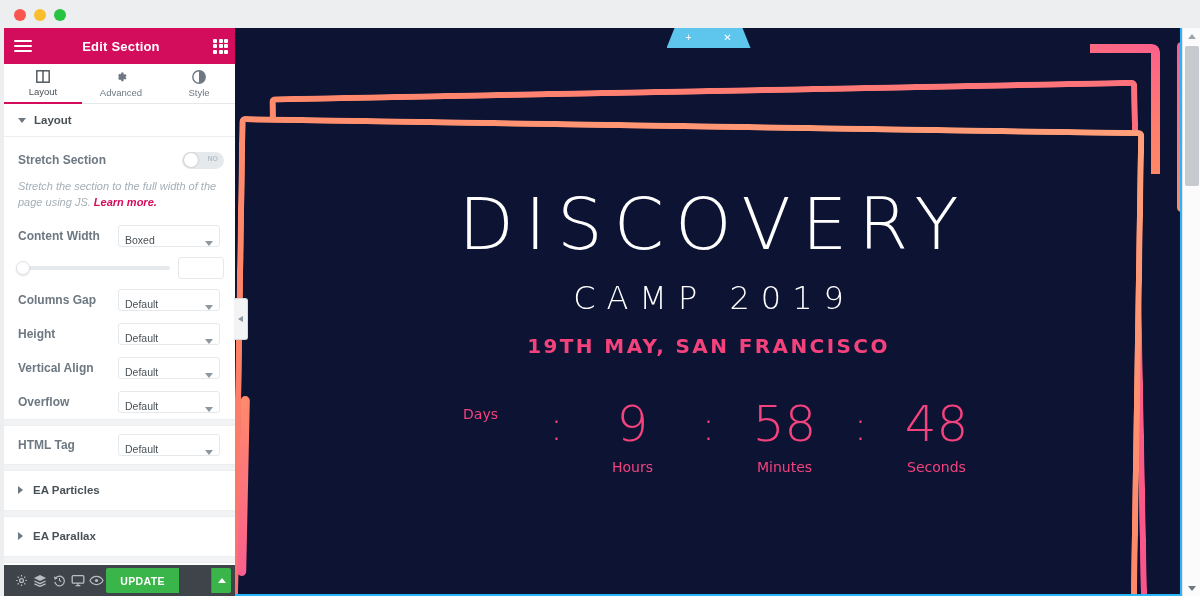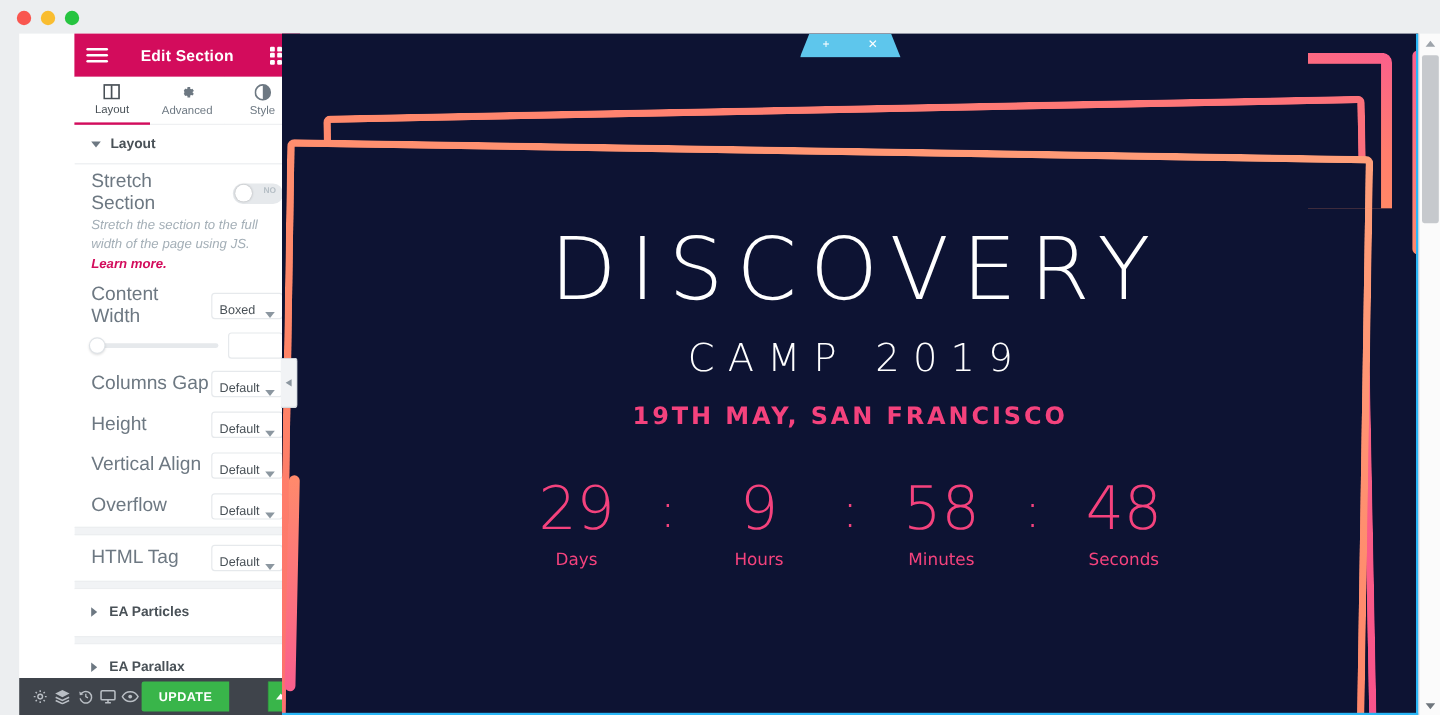--- a/index.html
+++ b/index.html
@@ -16,23 +16,23 @@
     background: #eceef0;
   }
   .lights { position: absolute; top: 9px; left: 14px; display: flex; gap: 8px; }
   .light { width: 12px; height: 12px; border-radius: 50%; }
   .light.red { background: #f9564f; }
   .light.yellow { background: #f9bd30; }
   .light.green { background: #26c440; }
 
   
   .panel {
-    position: absolute; top: 28px; left: 16px; width: 235px; height: 568px;
+    position: absolute; top: 28px; left: 4px; width: 235px; height: 568px;
     background: #ffffff; border-right: 1px solid #d5dadf;
-    display: flex; flex-direction: column; padding-left: 46px;
+    display: flex; flex-direction: column;
   }
   .panel-header {
     height: 36px; background: #d30c5c; color: #fff;
     display: flex; align-items: center; position: relative; flex: 0 0 36px;
   }
   .panel-title {
     position: absolute; left: 0; right: 0; text-align: center;
     font-size: 13px; font-weight: bold; letter-spacing: .2px;
   }
   .hamburger { position: absolute; left: 10px; width: 18px; display: flex;
@@ -57,21 +57,21 @@
     padding: 0 14px; font-size: 11.5px; font-weight: bold; color: #495157;
     border-bottom: 1px solid #eceef0; cursor: pointer; background: #fff;
   }
   .caret-d { width: 0; height: 0; border-left: 4px solid transparent;
     border-right: 4px solid transparent; border-top: 5px solid #6d7882; }
   .caret-r { width: 0; height: 0; border-top: 4px solid transparent;
     border-bottom: 4px solid transparent; border-left: 5px solid #6d7882; }
 
   .panel-body { flex: 1; overflow: hidden; background: #fff; }
   .ctrl { display: flex; align-items: center; padding: 0 14px; min-height: 34px; }
-  .ctrl-label { font-size: 16px; color: #6d7882; flex: 0 0 100px; }
+  .ctrl-label { font-size: 12px; color: #6d7882; flex: 0 0 100px; font-weight: bold; }
   .helper { padding: 2px 14px 8px; font-size: 11px; color: #a4afb7;
     font-style: italic; line-height: 1.45; }
   .helper a { color: #d30c5c; font-weight: bold; text-decoration: none; font-style: italic; }
 
   .toggle { width: 42px; height: 17px; border-radius: 9px; background: #e6e9ec;
     position: relative; margin-left: auto; cursor: pointer; }
   .toggle .knob { position: absolute; top: 1.5px; left: 1.5px; width: 14px; height: 14px;
     border-radius: 50%; background: #fff; box-shadow: 0 0 2px rgba(0,0,0,.3); }
   .toggle .tg-txt { position: absolute; right: 6px; top: 3px; font-size: 7px;
     color: #b6bfc6; font-weight: bold; }
@@ -456,21 +456,20 @@
       <span>✕</span>
     </div>
 
     <div class="hero">
       <div class="hero-title">DISCOVERY</div>
       <div class="hero-sub">CAMP 2019</div>
       <div class="hero-date">19TH MAY, SAN FRANCISCO</div>
 
       <div class="countdown">
         <div class="cd-unit">
-          <span class="cd-num">29</span>
           <span class="cd-lbl">Days</span>
         </div>
         <div class="cd-sep">:</div>
         <div class="cd-unit">
           <span class="cd-num">9</span>
           <span class="cd-lbl">Hours</span>
         </div>
         <div class="cd-sep">:</div>
         <div class="cd-unit">
           <span class="cd-num">58</span>

